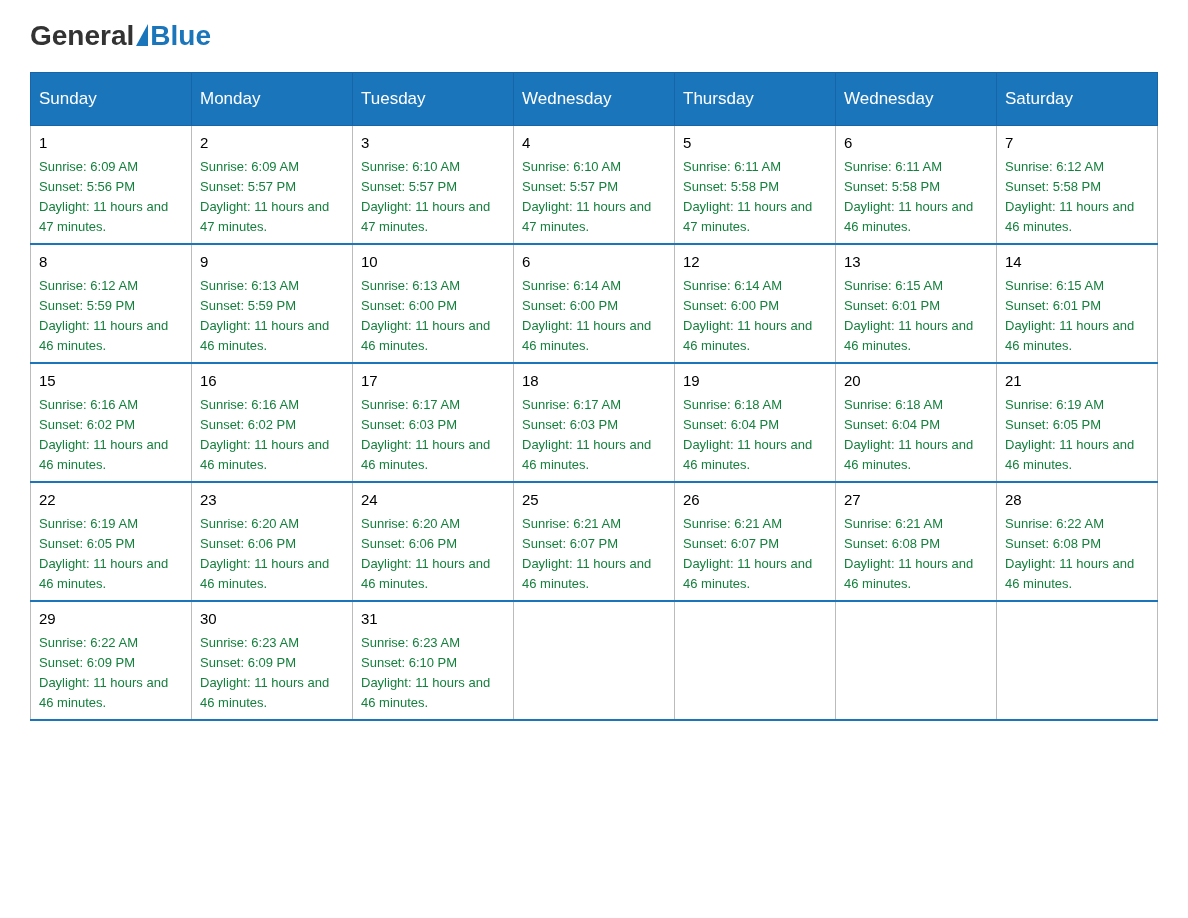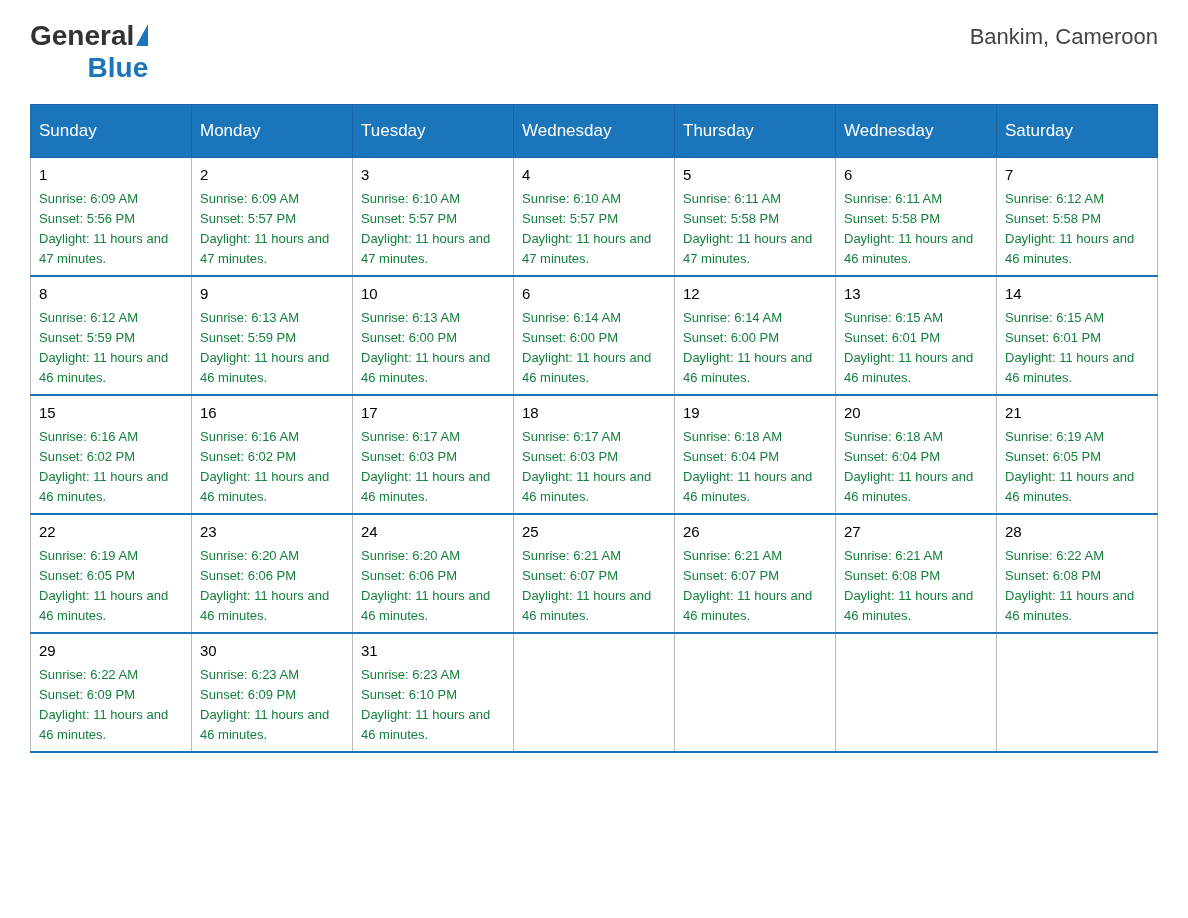--- a/index.html
+++ b/index.html
@@ -11,22 +11,22 @@
       min-height: 918px;
     }
     .header {
       display: flex;
       justify-content: space-between;
       align-items: flex-start;
       margin-bottom: 20px;
     }
     .logo {
       display: flex;
-      flex-direction: column;
-      align-items: flex-end;
+      flex-direction: row;
+      align-items: center;
     }
     .logo-text {
       display: flex;
       align-items: center;
       font-size: 28px;
       font-weight: bold;
     }
     .logo-general {
       color: #333333;
     }
@@ -102,21 +102,20 @@
 
 <div class="header">
   <div class="logo">
     <div class="logo-text">
       <span class="logo-general">General</span>
       <div class="logo-triangle"></div>
     </div>
     <span class="logo-blue" style="font-size:28px; font-weight:bold; margin-left: 2px;">Blue</span>
   </div>
   <div class="title-section">
-    <div class="location">Bankim, Cameroon</div>
   </div>
 </div>
 
 <table class="calendar">
   <thead>
     <tr>
     <th>Sunday</th>
         <th>Monday</th>
         <th>Tuesday</th>
         <th>Wednesday</th>

